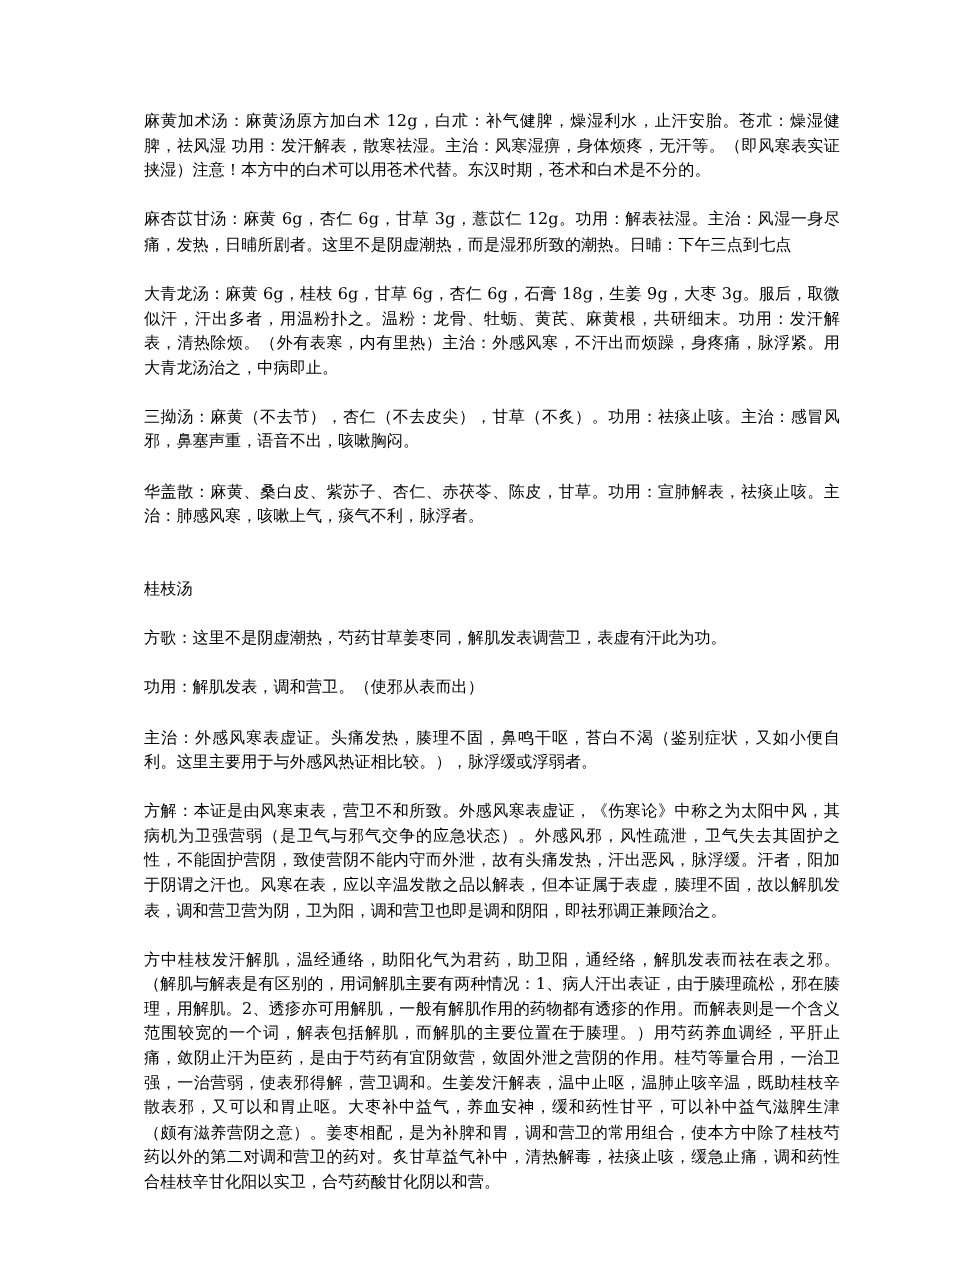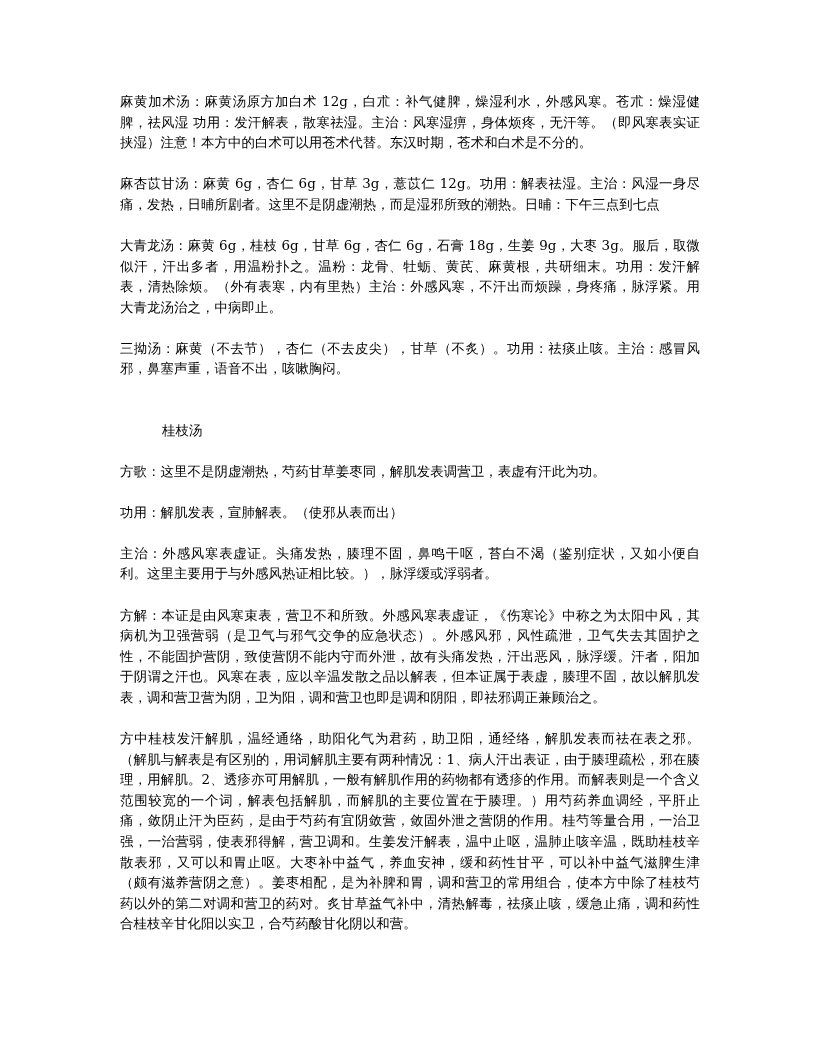--- a/index.html
+++ b/index.html
@@ -26,36 +26,36 @@
       line-height: 20.6px;
       margin: 0 0 20.5px 0;
       text-align: justify;
       text-align-last: left;
       letter-spacing: 0.1px;
       white-space: normal;
       word-break: break-all;
     }
     .para.title {
       margin-top: 0;
-      margin-left: 42px;
     }
     .spacer {
       height: 20px;
     }
   </style>
 </head>
 <body>
 
 <div class="page">
-  <p class="para"> 麻黄加术汤：麻黄汤原方加白术 12g，白朮：补气健脾，燥湿利水，外感风寒。苍朮：燥湿健脾，祛风湿 功用：发汗解表，散寒祛湿。主治：风寒湿痹，身体烦疼，无汗等。（即风寒表实证挟湿）注意！本方中的白术可以用苍术代替。东汉时期，苍术和白术是不分的。</p>
+  <p class="para"> 麻黄加术汤：麻黄汤原方加白术 12g，白朮：补气健脾，燥湿利水，止汗安胎。苍朮：燥湿健脾，祛风湿 功用：发汗解表，散寒祛湿。主治：风寒湿痹，身体烦疼，无汗等。（即风寒表实证挟湿）注意！本方中的白术可以用苍术代替。东汉时期，苍术和白术是不分的。</p>
   <p class="para"> 麻杏苡甘汤：麻黄 6g，杏仁 6g，甘草 3g，薏苡仁 12g。功用：解表祛湿。主治：风湿一身尽痛，发热，日晡所剧者。这里不是阴虚潮热，而是湿邪所致的潮热。日晡：下午三点到七点</p>
   <p class="para"> 大青龙汤：麻黄 6g，桂枝 6g，甘草 6g，杏仁 6g，石膏 18g，生姜 9g，大枣 3g。服后，取微似汗，汗出多者，用温粉扑之。温粉：龙骨、牡蛎、黄芪、麻黄根，共研细末。功用：发汗解表，清热除烦。（外有表寒，内有里热）主治：外感风寒，不汗出而烦躁，身疼痛，脉浮紧。用大青龙汤治之，中病即止。</p>
   <p class="para"> 三拗汤：麻黄（不去节），杏仁（不去皮尖），甘草（不炙）。功用：祛痰止咳。主治：感冒风邪，鼻塞声重，语音不出，咳嗽胸闷。</p>
+  <p class="para"> 华盖散：麻黄、桑白皮、紫苏子、杏仁、赤茯苓、陈皮，甘草。功用：宣肺解表，祛痰止咳。主治：肺感风寒，咳嗽上气，痰气不利，脉浮者。</p>
 
   <div class="spacer"></div>
 
   <p class="para title"> 桂枝汤</p>
   <p class="para"> 方歌：这里不是阴虚潮热，芍药甘草姜枣同，解肌发表调营卫，表虚有汗此为功。</p>
-  <p class="para"> 功用：解肌发表，宣肺解表。（使邪从表而出）</p>
+  <p class="para"> 功用：解肌发表，调和营卫。（使邪从表而出）</p>
   <p class="para"> 主治：外感风寒表虚证。头痛发热，腠理不固，鼻鸣干呕，苔白不渴（鉴别症状，又如小便自利。这里主要用于与外感风热证相比较。），脉浮缓或浮弱者。</p>
   <p class="para"> 方解：本证是由风寒束表，营卫不和所致。外感风寒表虚证，《伤寒论》中称之为太阳中风，其病机为卫强营弱（是卫气与邪气交争的应急状态）。外感风邪，风性疏泄，卫气失去其固护之性，不能固护营阴，致使营阴不能内守而外泄，故有头痛发热，汗出恶风，脉浮缓。汗者，阳加于阴谓之汗也。风寒在表，应以辛温发散之品以解表，但本证属于表虚，腠理不固，故以解肌发表，调和营卫营为阴，卫为阳，调和营卫也即是调和阴阳，即祛邪调正兼顾治之。</p>
   <p class="para"> 方中桂枝发汗解肌，温经通络，助阳化气为君药，助卫阳，通经络，解肌发表而祛在表之邪。（解肌与解表是有区别的，用词解肌主要有两种情况：1、病人汗出表证，由于腠理疏松，邪在腠理，用解肌。2、透疹亦可用解肌，一般有解肌作用的药物都有透疹的作用。而解表则是一个含义范围较宽的一个词，解表包括解肌，而解肌的主要位置在于腠理。）用芍药养血调经，平肝止痛，敛阴止汗为臣药，是由于芍药有宜阴敛营，敛固外泄之营阴的作用。桂芍等量合用，一治卫强，一治营弱，使表邪得解，营卫调和。生姜发汗解表，温中止呕，温肺止咳辛温，既助桂枝辛散表邪，又可以和胃止呕。大枣补中益气，养血安神，缓和药性甘平，可以补中益气滋脾生津（颇有滋养营阴之意）。姜枣相配，是为补脾和胃，调和营卫的常用组合，使本方中除了桂枝芍药以外的第二对调和营卫的药对。炙甘草益气补中，清热解毒，祛痰止咳，缓急止痛，调和药性合桂枝辛甘化阳以实卫，合芍药酸甘化阴以和营。</p>
 </div>
 
 </body></html>

